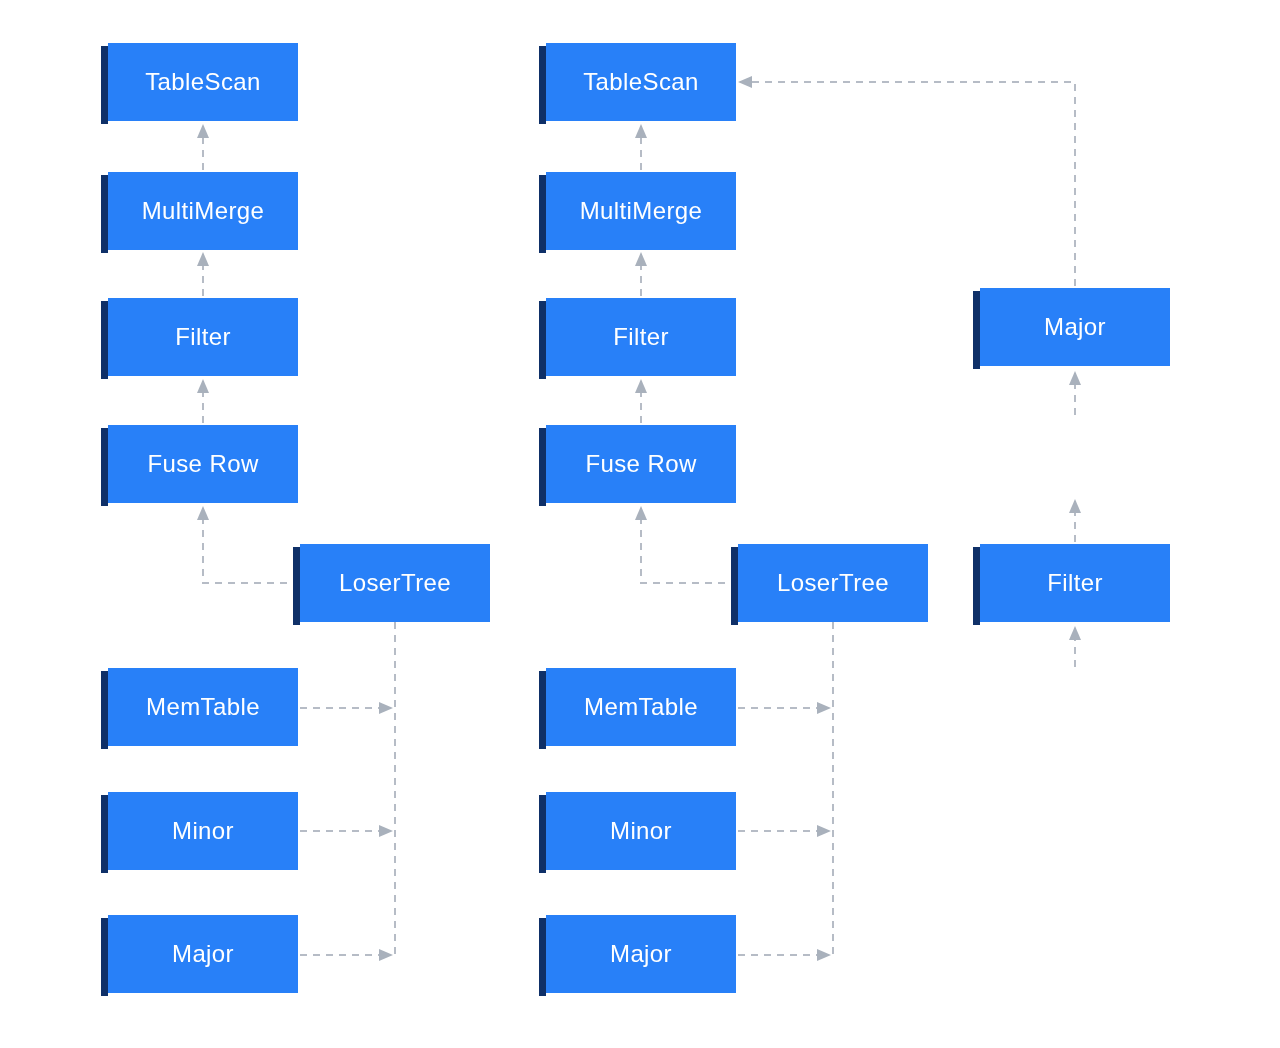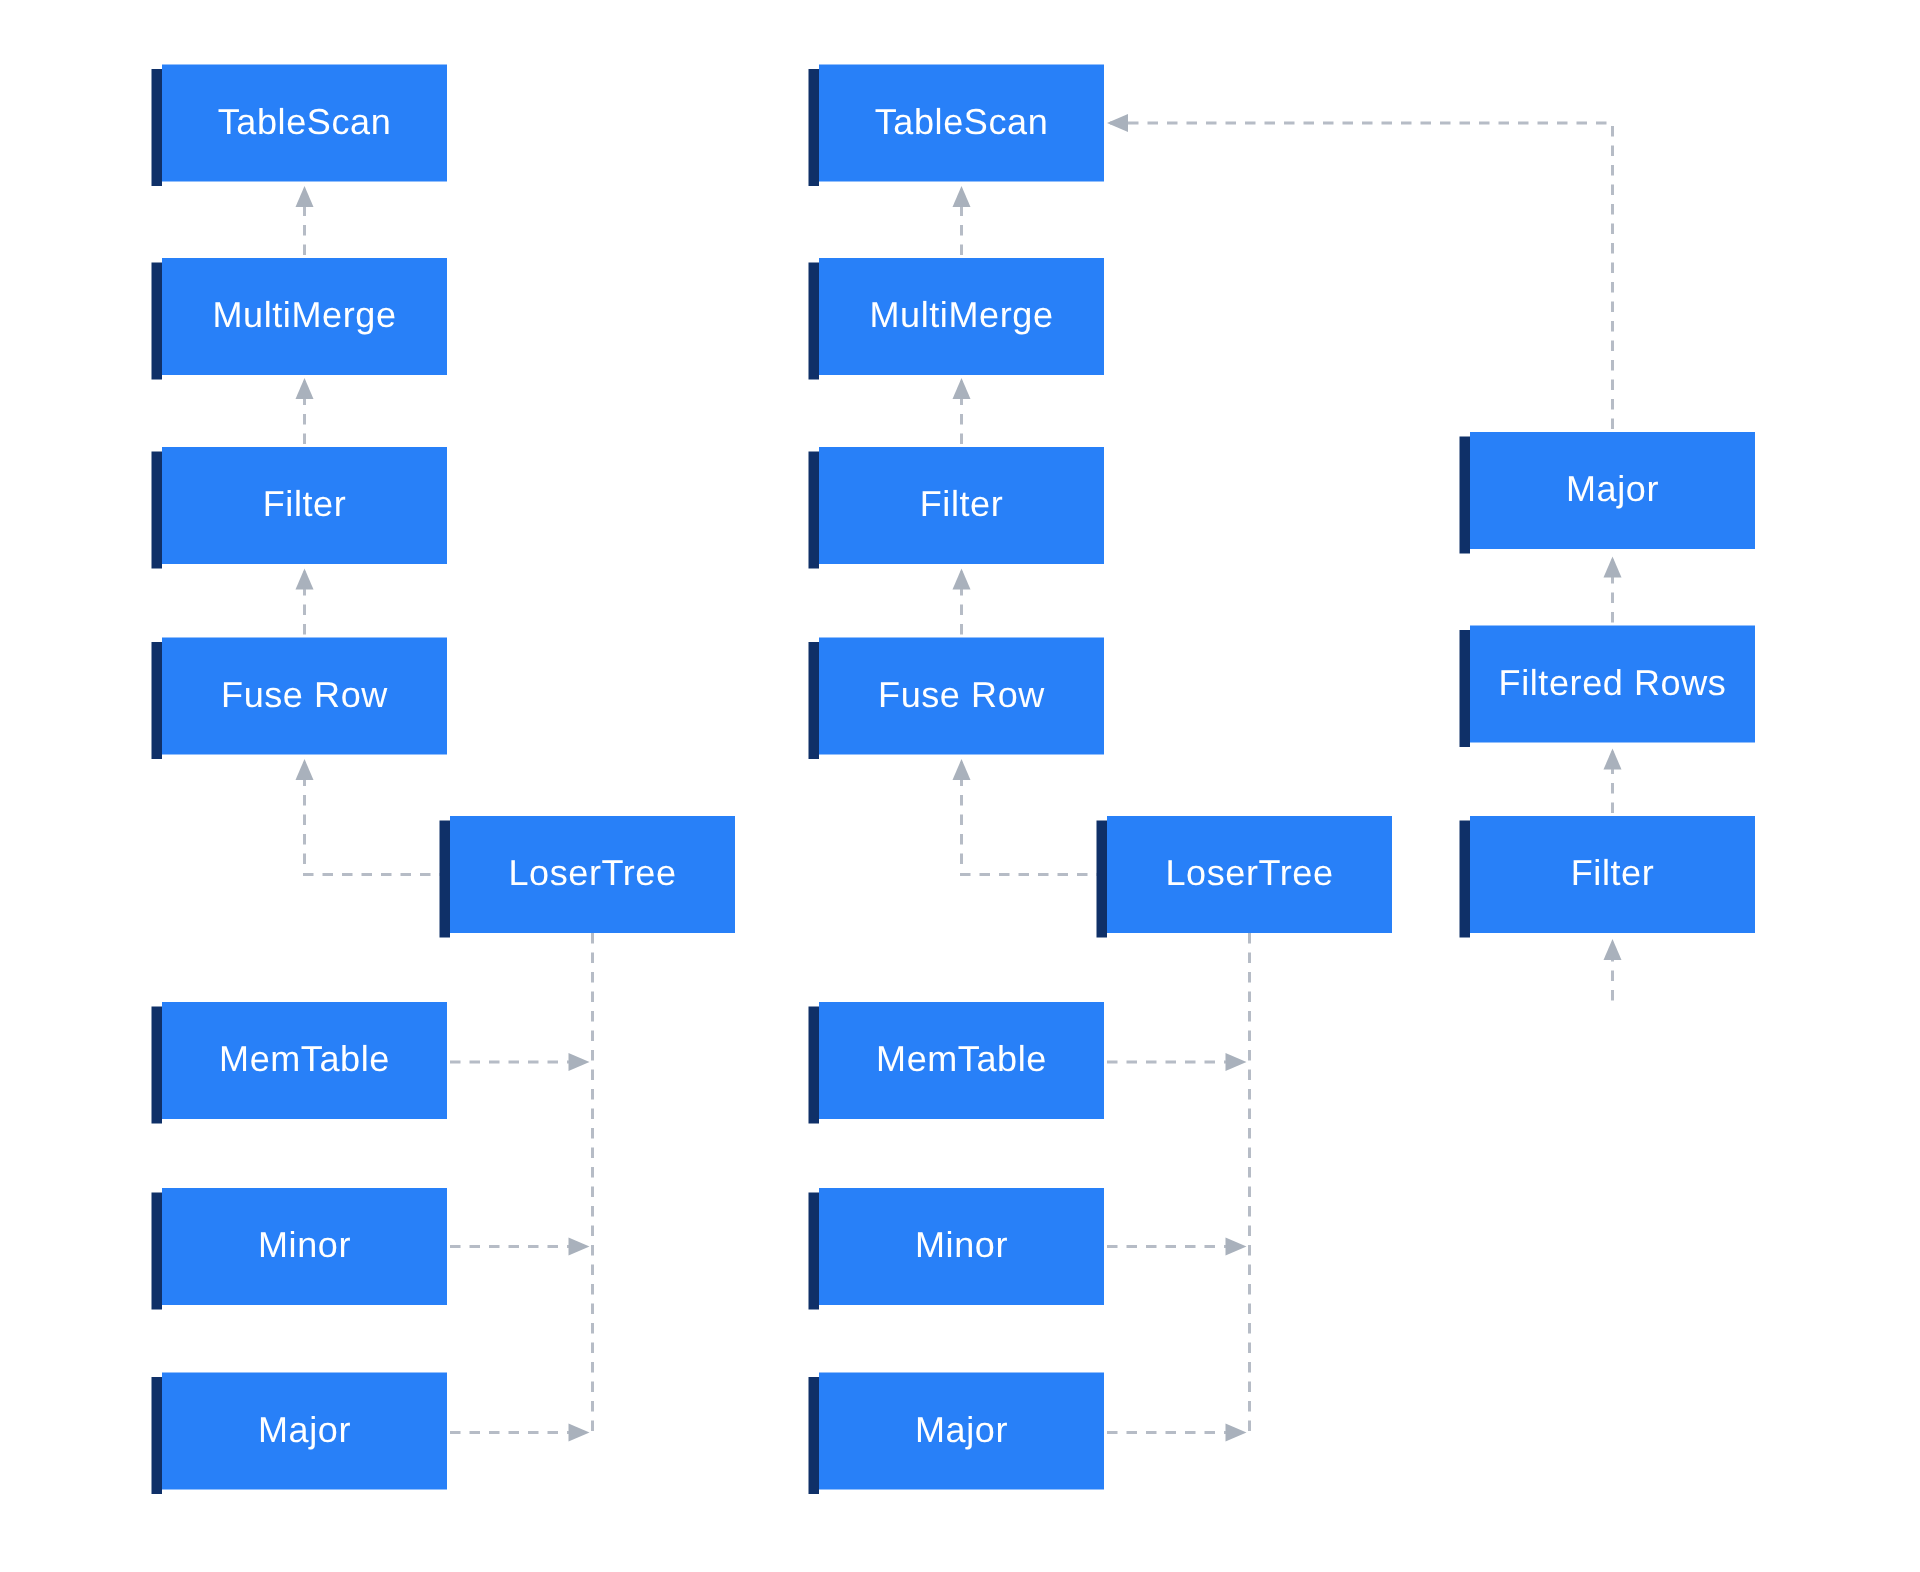--- a/index.html
+++ b/index.html
@@ -144,20 +144,17 @@
   <div class="node" style="left:546px;top:792px;">
     <span class="label">Minor</span>
   </div>
   <div class="node" style="left:546px;top:915px;">
     <span class="label">Major</span>
   </div>
 
   <div class="node" style="left:980px;top:288px;">
     <span class="label">Major</span>
   </div>
-  <div class="node" style="left:980px;top:417px;">
-    <span class="label">Filtered Rows</span>
-  </div>
   <div class="node" style="left:980px;top:544px;">
     <span class="label">Filter</span>
   </div>
 
 </div>
 
 </body></html>

